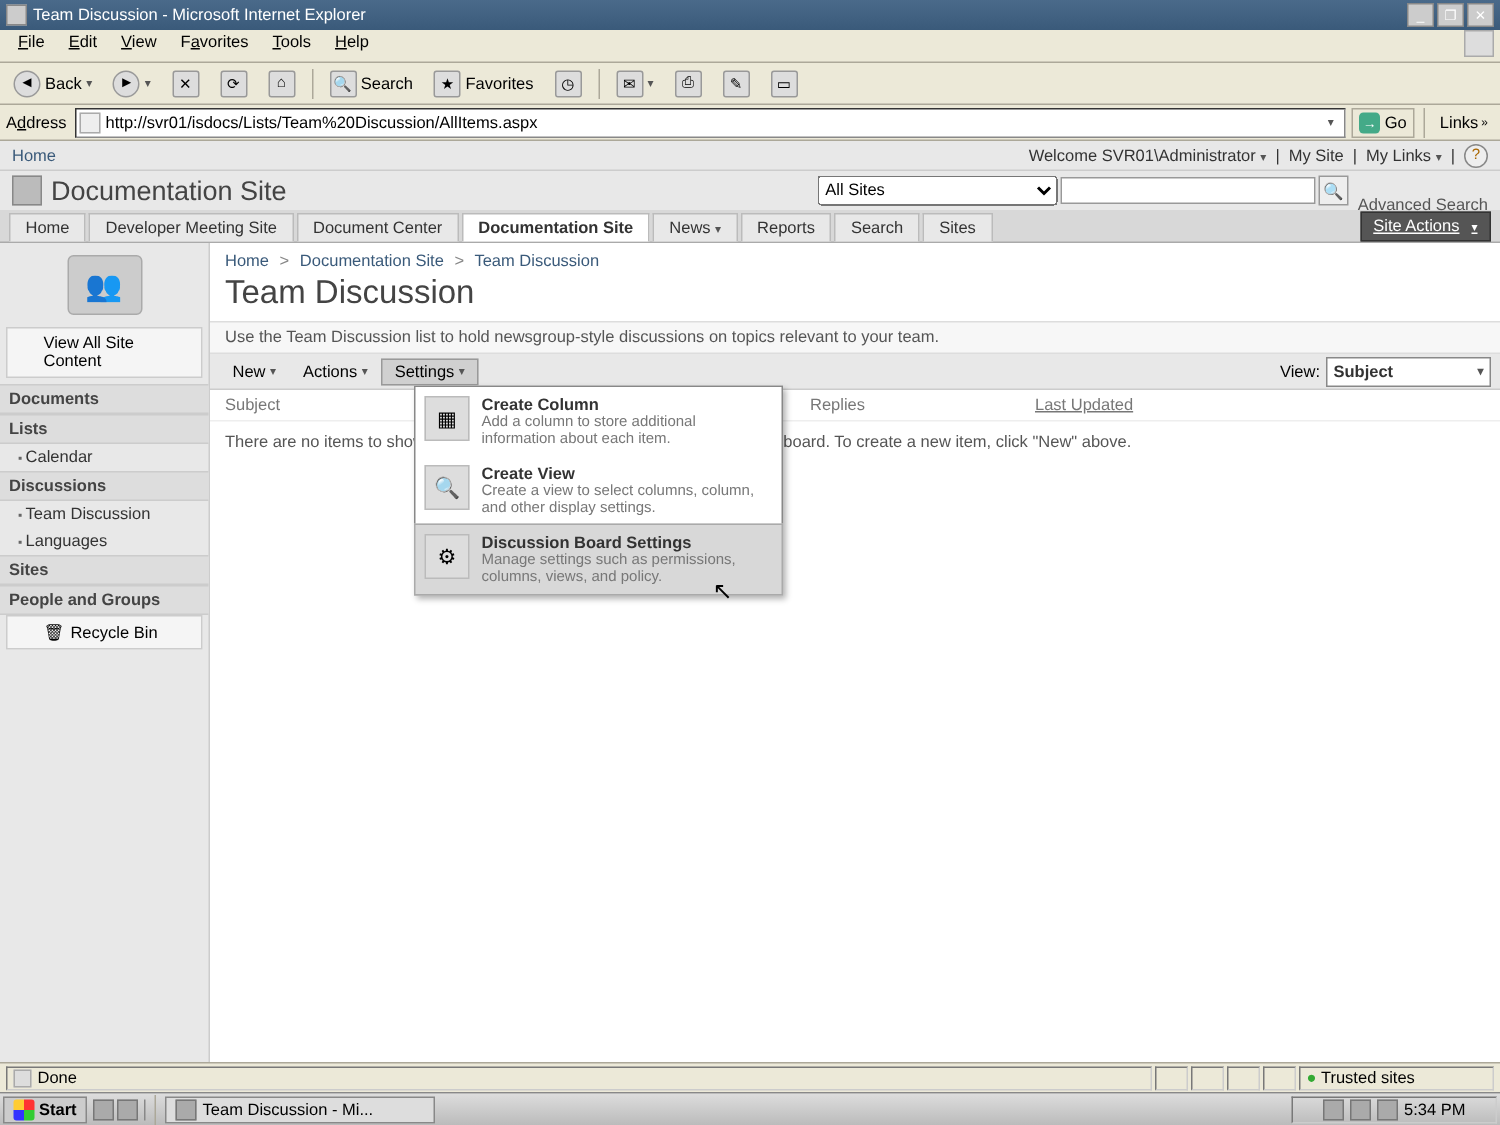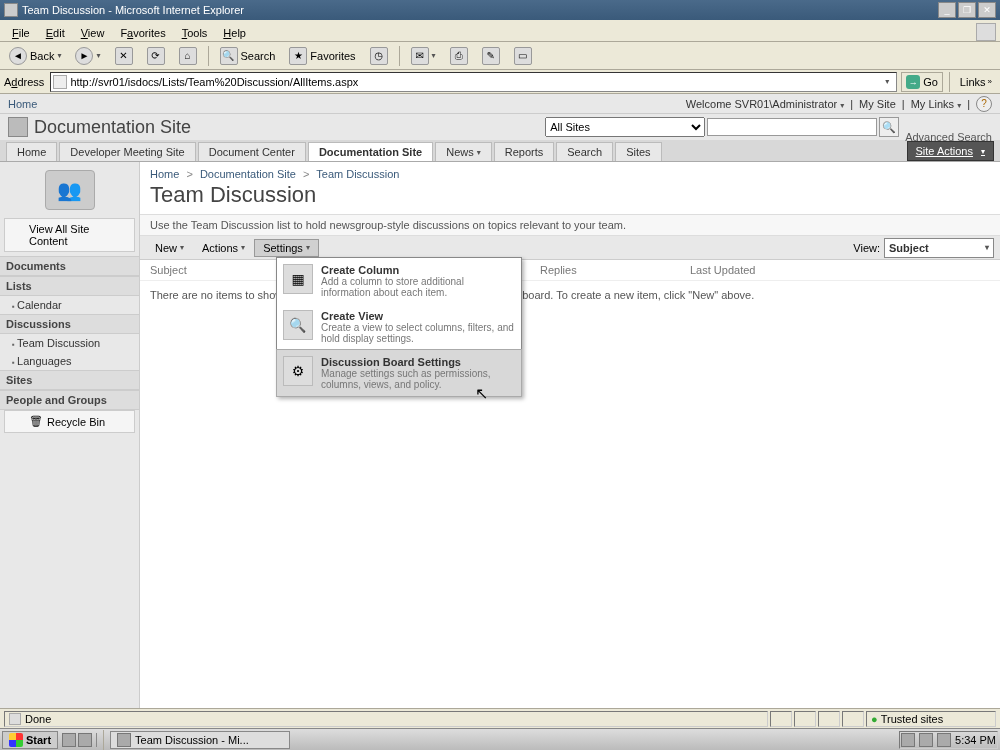--- a/index.html
+++ b/index.html
@@ -2,21 +2,21 @@
 <html><head>
 <meta charset="utf-8">
 <style>
 * { box-sizing: border-box; margin: 0; padding: 0; font-family: Tahoma, Arial, sans-serif; font-size: 11px; }
 body { background: #fff; width: 1000px; height: 750px; overflow: hidden; position: relative; }
 .titlebar { height: 20px; background: linear-gradient(#4a6a8a,#3a5a7a); color: #fff; display: flex; align-items: center; padding: 4px 4px; }
 .titlebar .icon { width: 14px; height: 14px; background: #ccc; border: 1px solid #888; margin-right: 4px; }
 .titlebar .title { flex: 1; font-size: 11px; }
 .titlebar .winbtns { display: flex; gap: 2px; }
 .titlebar .winbtn { width: 18px; height: 16px; background: #ccc; border: 1px solid #888; display: flex; align-items: center; justify-content: center; font-size: 9px; }
-.menubar { height: 22px; background: #ece9d8; border-bottom: 1px solid #aca899; display: flex; align-items: flex-end; padding: 0 4px; }
+.menubar { height: 22px; background: #ece9d8; border-bottom: 1px solid #aca899; display: flex; align-items: flex-start; padding: 0 4px; }
 .menubar .mi { padding: 2px 8px; cursor: default; }
 .menubar .mi span.u { text-decoration: underline; }
 .menubar .flag { margin-left: auto; width: 20px; height: 18px; background: #ddd; border: 1px solid #aaa; }
 .ietoolbar { height: 28px; background: #ece9d8; border-bottom: 1px solid #aca899; display: flex; align-items: center; padding: 0 4px; gap: 4px; }
 .tbtn { display: flex; align-items: center; gap: 3px; padding: 2px 4px; border: 1px solid transparent; }
 .tico { width: 18px; height: 18px; border: 1px solid #999; background: #ddd; border-radius: 9px; display: flex; align-items: center; justify-content: center; font-size: 10px; }
 .tico.sq { border-radius: 2px; }
 .sep { width: 1px; height: 20px; background: #aca899; margin: 0 2px; }
 .dd { font-size: 8px; color: #555; }
 .addrbar { height: 24px; background: #ece9d8; border-bottom: 1px solid #aca899; display: flex; align-items: center; padding: 0 4px; gap: 4px; }
@@ -58,38 +58,38 @@
 .pagetitle { font-size: 22px; color: #444; padding: 0 10px 6px; }
 .desc { padding: 4px 10px; border-top: 1px solid #ddd; border-bottom: 1px solid #ddd; background: #f7f7f7; color: #555; }
 .listtoolbar { display: flex; align-items: center; background: #e8e8e8; border-bottom: 1px solid #ccc; height: 24px; padding: 0 6px; }
 .lbtn { padding: 2px 8px; display: flex; align-items: center; gap: 3px; border: 1px solid transparent; cursor: default; }
 .lbtn.open { background: #d0d0d0; border: 1px solid #999; }
 .viewlbl { margin-left: auto; margin-right: 4px; }
 .viewsel { width: 110px; height: 20px; border: 1px solid #888; background: #fff; padding: 0 4px; display: flex; align-items: center; justify-content: space-between; font-weight: bold; color: #333; }
 .listhead { display: flex; padding: 4px 10px; color: #777; border-bottom: 1px solid #eee; }
 .listhead .ch1 { width: 390px; }
 .listhead .ch2 { width: 150px; }
-.listhead .ch3 { flex: 1; }
+.listhead .ch3 { flex: 1; text-decoration: underline; }
 .emptymsg { padding: 8px 10px; color: #555; }
 .settingsmenu { position: absolute; left: 276px; top: 257px; width: 246px; background: #fff; border: 1px solid #888; box-shadow: 2px 2px 4px rgba(0,0,0,0.3); z-index: 50; }
 .settingsmenu .mrow { display: flex; padding: 6px; gap: 8px; }
 .settingsmenu .mrow.hl { background: #d8d8d8; border: 1px solid #aaa; margin: -1px; }
 .settingsmenu .micon { width: 30px; height: 30px; background: #ddd; border: 1px solid #bbb; flex-shrink: 0; display: flex; align-items: center; justify-content: center; font-size: 14px; }
 .settingsmenu .mtxt .mtitle { font-weight: bold; color: #333; }
 .settingsmenu .mtxt .mdesc { color: #777; font-size: 10px; }
 .cursor { position: absolute; top: 384px; left: 475px; font-size: 16px; z-index: 60; }
 .statusbar { position: absolute; bottom: 22px; left: 0; right: 0; height: 20px; background: #ece9d8; border-top: 1px solid #aca899; display: flex; align-items: center; padding: 0 4px; gap: 2px; }
 .statusbar .pane { border: 1px inset #ccc; height: 16px; padding: 0 4px; display: flex; align-items: center; }
 .statusbar .pane.main { flex: 1; }
 .statusbar .pane.sm { width: 22px; }
 .taskbar { position: absolute; bottom: 0; left: 0; right: 0; height: 22px; background: linear-gradient(#ddd,#bbb); border-top: 1px solid #888; display: flex; align-items: center; padding: 0 2px; gap: 4px; }
 .startbtn { display: flex; align-items: center; gap: 3px; background: #ccc; border: 1px solid #888; padding: 1px 6px; height: 18px; }
 .startlogo { width: 14px; height: 14px; background: conic-gradient(#f33 0 25%, #3c3 0 50%, #33f 0 75%, #fc3 0 100%); border-radius: 2px; }
 .taskbtn { display: flex; align-items: center; gap: 4px; background: #ddd; border: 1px solid #888; padding: 1px 6px; height: 18px; width: 180px; }
-.tray { margin-left: auto; display: flex; align-items: center; gap: 4px; border: 1px inset #ccc; padding: 0 1px; height: 18px; }
+.tray { margin-left: auto; display: flex; align-items: center; gap: 4px; border: 1px inset #ccc; padding: 0 20px; height: 18px; }
 .trayico { width: 14px; height: 14px; background: #aaa; border: 1px solid #777; }
 .qlaunch { display: flex; gap: 2px; border-right: 1px solid #888; padding-right: 4px; }
 .helpico { width: 16px; height: 16px; border: 1px solid #888; border-radius: 8px; background: #eee; display: flex; align-items: center; justify-content: center; font-size: 10px; color: #a60; }
 </style>
 </head>
 <body>
 
 <div class="titlebar">
   <div class="icon"></div>
   <div class="title">Team Discussion - Microsoft Internet Explorer</div>
@@ -282,21 +282,21 @@
     <div class="micon">▦</div>
     <div class="mtxt">
       <div class="mtitle">Create Column</div>
       <div class="mdesc">Add a column to store additional information about each item.</div>
     </div>
   </div>
   <div class="mrow">
     <div class="micon">🔍</div>
     <div class="mtxt">
       <div class="mtitle">Create View</div>
-      <div class="mdesc">Create a view to select columns, filters, and hold display settings.</div>
+      <div class="mdesc">Create a view to select columns, column, and other display settings.</div>
     </div>
   </div>
   <div class="mrow hl">
     <div class="micon">⚙</div>
     <div class="mtxt">
       <div class="mtitle">Discussion Board Settings</div>
       <div class="mdesc">Manage settings such as permissions, columns, views, and policy.</div>
     </div>
   </div>
 </div>

